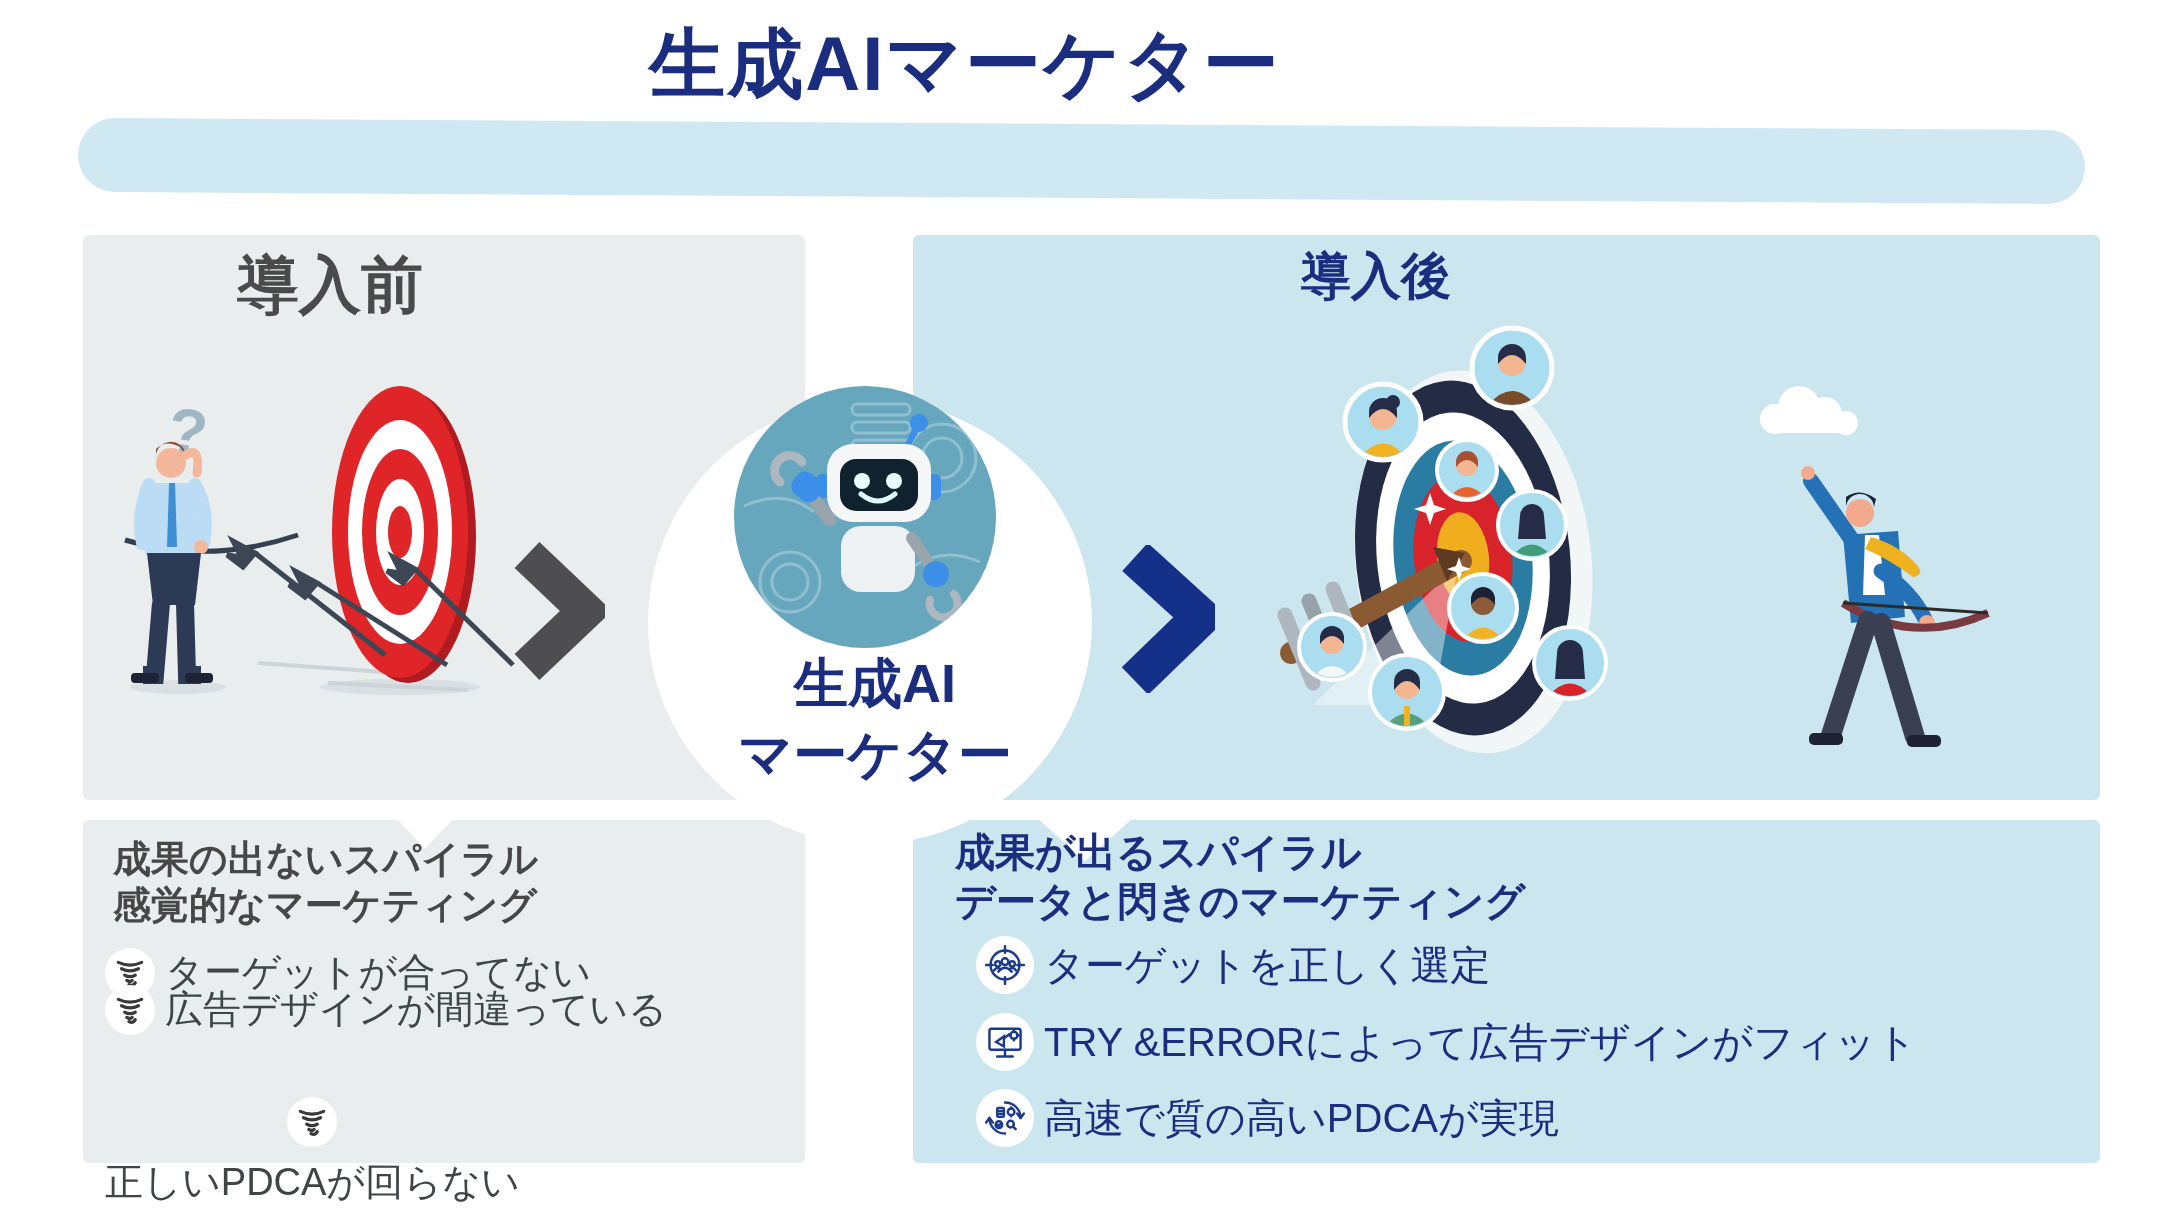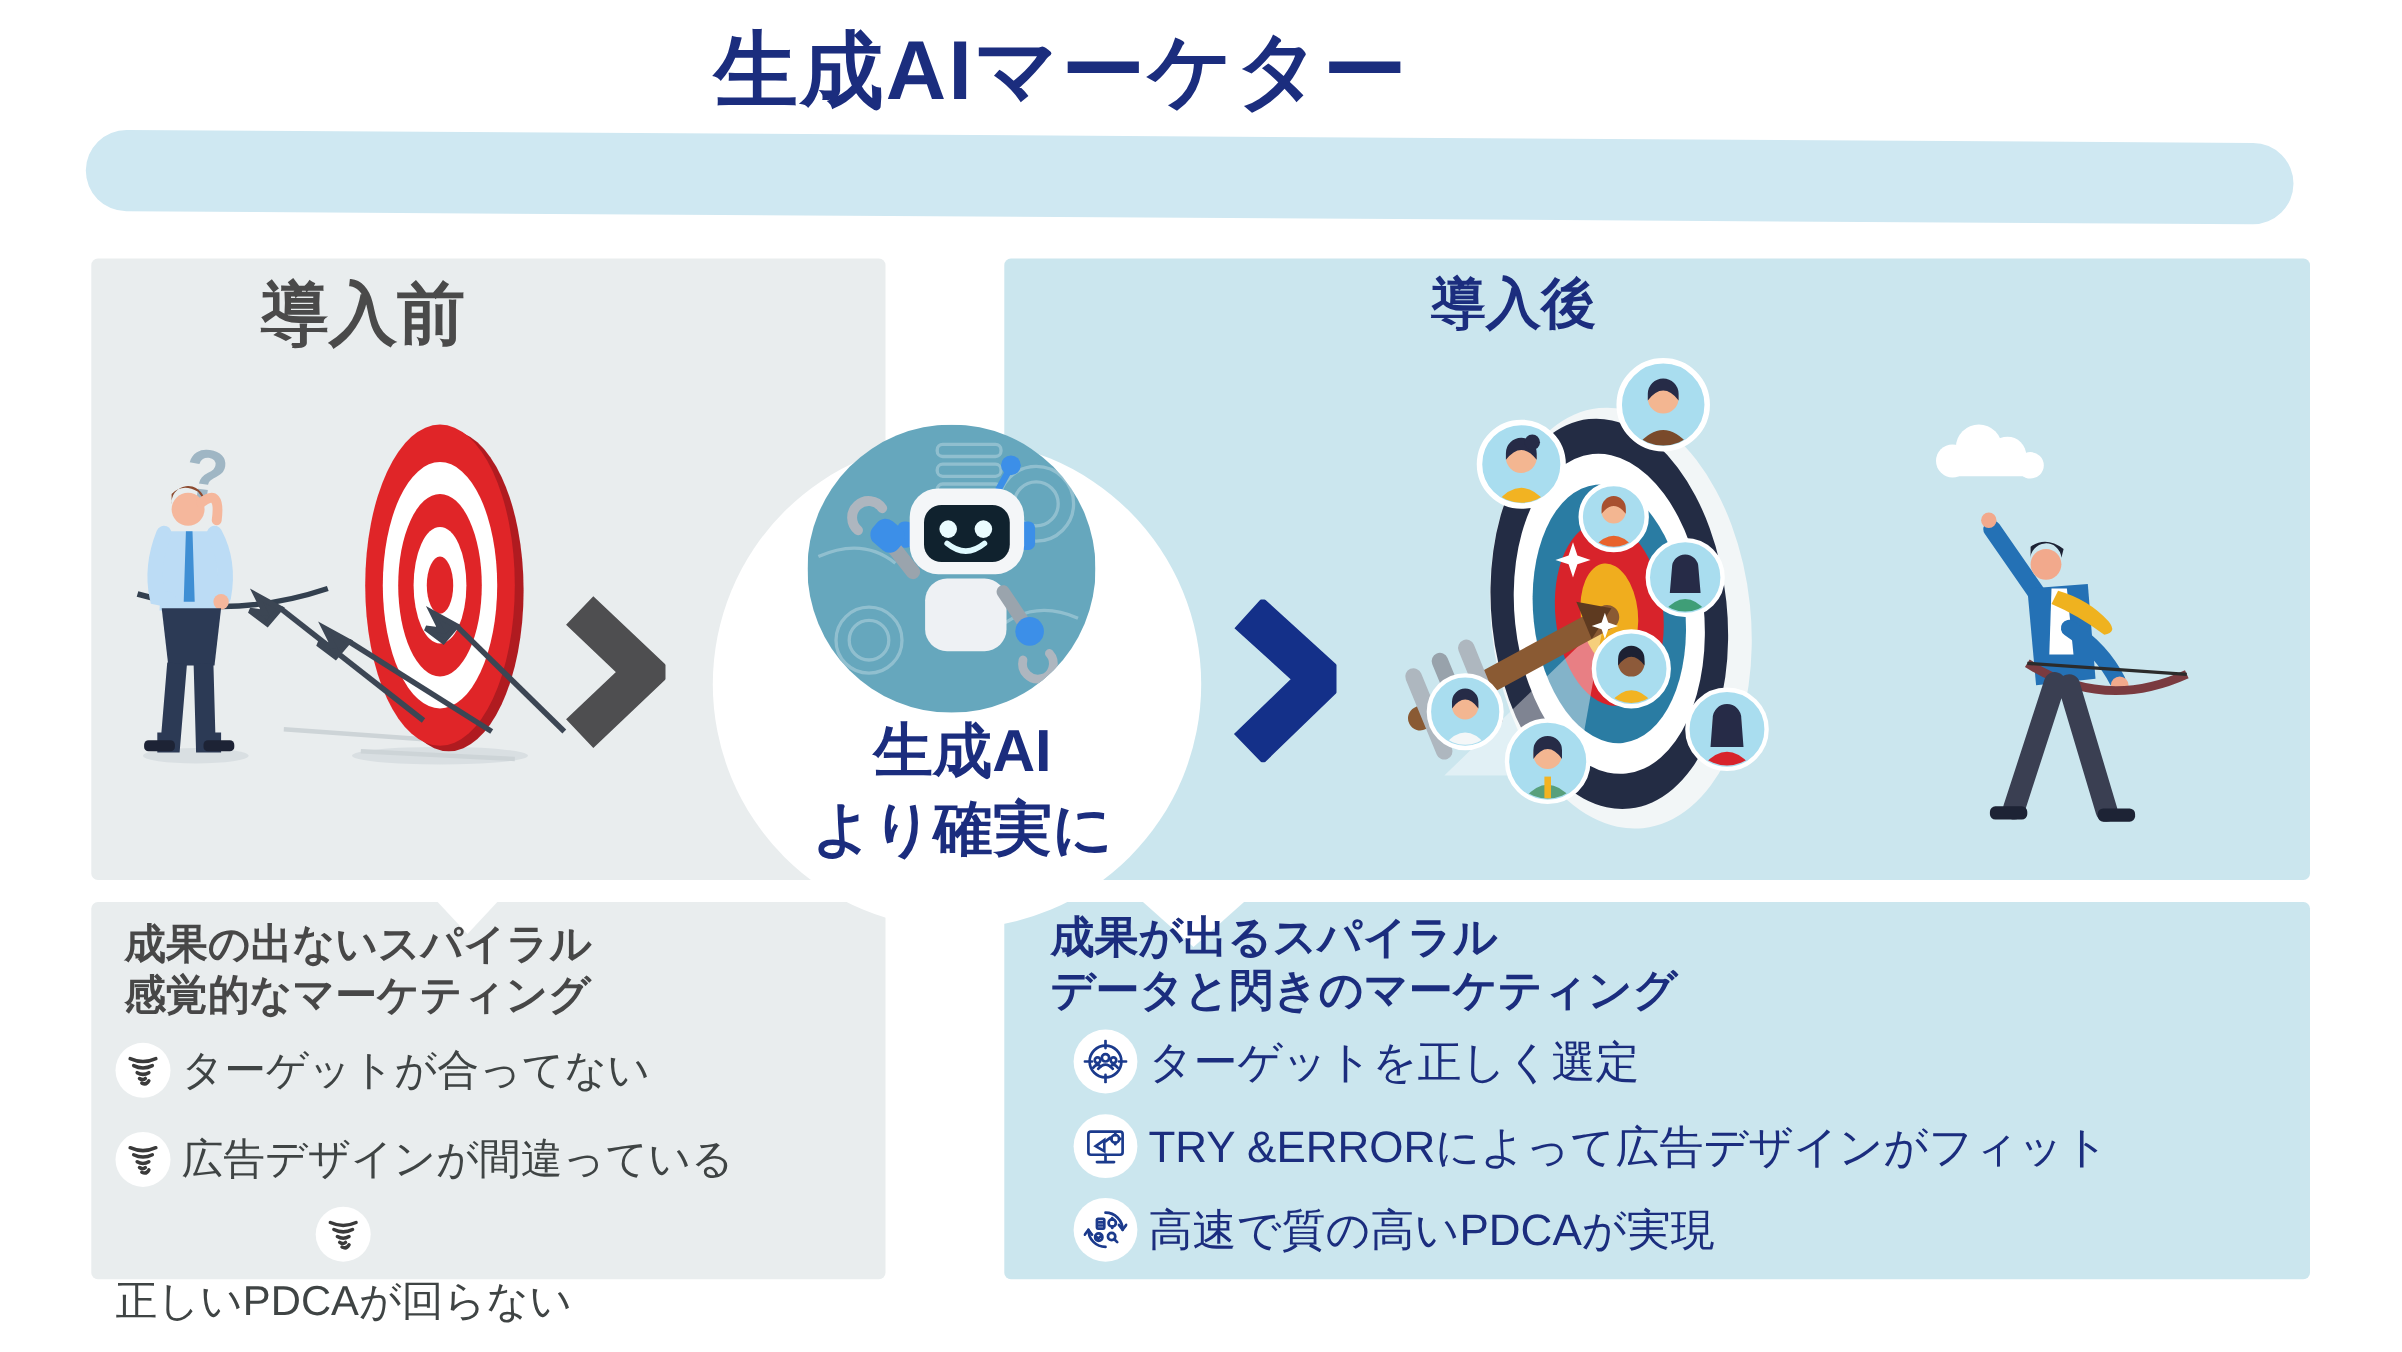--- a/index.html
+++ b/index.html
@@ -27,21 +27,21 @@
   .notch-r{left:1038px;top:819px;border-left:47px solid transparent;border-right:47px solid transparent;border-top:42px solid #ffffff;}
   .sum{font-weight:bold;line-height:1.22;white-space:nowrap;}
   .sum-l{left:113px;top:836px;font-size:38px;color:#474747;}
   .sum-r{left:955px;top:828px;font-size:40px;color:#1b2d7e;}
   .bullet{display:flex;align-items:center;gap:10px;}
   .bullet .dot{background:#ffffff;border-radius:50%;display:flex;align-items:center;justify-content:center;flex:0 0 auto;}
   .b-l .dot{width:50px;height:50px;}
   .b-r .dot{width:58px;height:58px;}
   .b-l{color:#3f4444;font-size:38px;white-space:nowrap;}
   .b-r{color:#1b2d7e;font-size:40px;white-space:nowrap;}
-  .bl-1{left:105px;top:947px;} .bl-2{left:105px;top:1028px;} .bl-3{left:105px;top:1097px;flex-direction:column;}
+  .bl-1{left:105px;top:947px;} .bl-2{left:105px;top:984px;} .bl-3{left:105px;top:1097px;flex-direction:column;}
   .br-1{left:976px;top:936px;} .br-2{left:976px;top:1013px;} .br-3{left:976px;top:1089px;}
   svg{display:block;}
 </style>
 </head>
 <body>
 
 <div class="canvas">
 
   <div class="abs title">生成AIマーケター</div>
   <div class="abs band"></div>
@@ -278,21 +278,21 @@
         <path d="M127,108 Q144,122 161,108" stroke="#dffaff" stroke-width="5" fill="none" stroke-linecap="round"></path>
         <rect x="107" y="140" width="74" height="66" rx="20" fill="#eef1f4"></rect>
         <path d="M178,152 L198,182" stroke="#9aa4ad" stroke-width="12" stroke-linecap="round"></path>
         <circle cx="202" cy="188" r="13" fill="#3c8fe8"></circle>
         <path d="M196,214 A14,14 0 1 0 220,208" stroke="#aeb6bf" stroke-width="8" fill="none" stroke-linecap="round"></path>
       </g>
     </svg>
   </div>
   <div class="abs center-label">
     <div>生成AI</div>
-    <div>より確実に</div>
+    <div>マーケター</div>
   </div>
 
   <div class="abs sec-head head-before">導入前</div>
   <div class="abs sec-head head-after">導入後</div>
 
   <div class="abs sum sum-l">
     <div>成果の出ないスパイラル</div>
     <div>感覚的なマーケティング</div>
   </div>
   <div class="abs bullet b-l bl-1">

